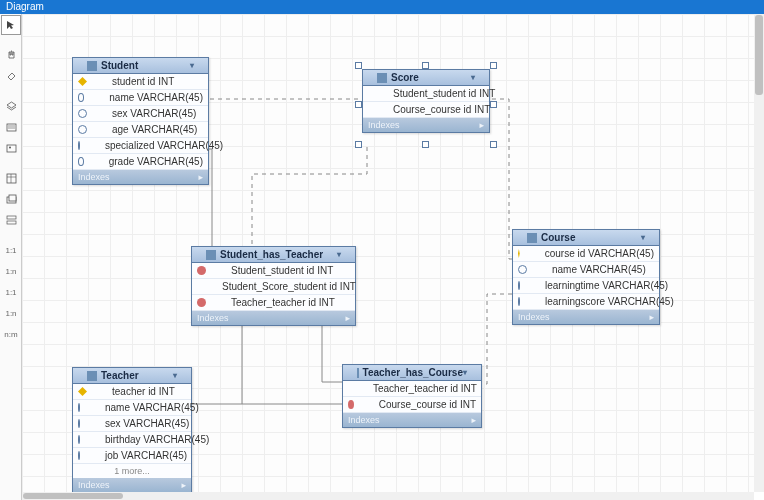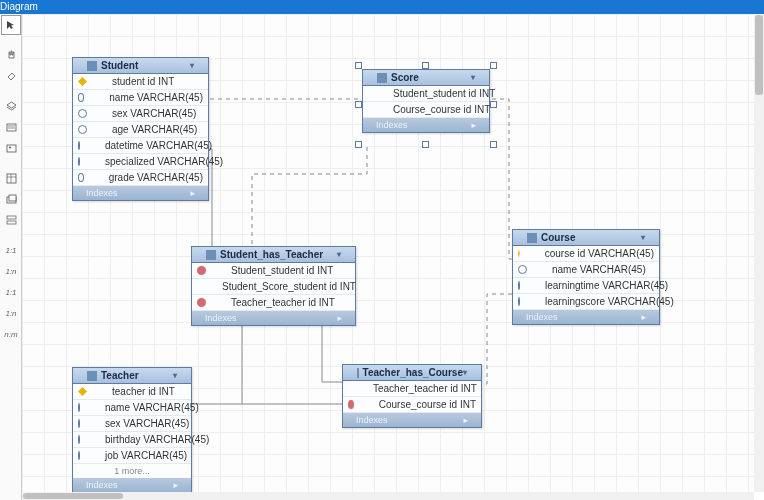--- a/index.html
+++ b/index.html
@@ -1,19 +1,19 @@
 <!DOCTYPE html>
 <html><head>
 <meta charset="utf-8">
 <style>
 * { margin: 0; padding: 0; box-sizing: border-box; }
 body { font-family: Arial, sans-serif; font-size: 11px; background: #fff; width: 764px; height: 500px; overflow: hidden; position: relative; }
-.title-bar { background: #1976d2; color: #fff; height: 14px; line-height: 14px; padding-left: 0; font-size: 10px; }
+.title-bar { background: #1976d2; color: #fff; height: 14px; line-height: 14px; padding-left: 6px; font-size: 10px; }
 .toolbar { position: absolute; left: 0; top: 14px; width: 22px; height: 486px; border-right: 1px solid #ccc; background: #fafafa; }
-.tool-btn { width: 20px; height: 20px; margin: 1px; border: 1px solid transparent; display: flex; align-items: center; justify-content: center; cursor: pointer; color: #555; font-size: 10px; font-style: italic; }
+.tool-btn { width: 20px; height: 20px; margin: 1px; border: 1px solid transparent; display: flex; align-items: center; justify-content: center; cursor: pointer; color: #555; font-size: 10px; }
 .tool-btn.sel { border: 1px solid #999; background: #fff; }
 .tool-sep { height: 8px; }
 .canvas { position: absolute; left: 22px; top: 14px; width: 732px; height: 478px; overflow: auto;
   background-color: #fdfdfd;
   background-image:
     linear-gradient(#eee 1px, transparent 1px),
     linear-gradient(90deg, #eee 1px, transparent 1px);
   background-size: 22px 22px;
 }
 .scrollbar-v { position: absolute; right: 0; top: 14px; width: 10px; height: 478px; background: #f0f0f0; }
@@ -23,21 +23,21 @@
 .entity { position: absolute; border: 1px solid #5b7ba3; background: #eef3f9; box-shadow: 1px 1px 2px rgba(0,0,0,0.15); font-size: 10px; }
 .entity-header { background: linear-gradient(#c8d9ee,#a8c0de); border-bottom: 1px solid #5b7ba3; padding: 2px 14px; font-weight: bold; color: #1a2b45; display: flex; align-items: center; }
 .entity-header .table-icon { width: 10px; height: 10px; background: #6b8fb5; margin-right: 4px; display: inline-block; }
 .entity-header .ddl { margin-left: auto; color: #4a6a90; font-size: 8px; }
 .entity-rows { background: #fcfdff; }
 .entity-row { padding: 2px 5px; border-bottom: 1px solid #e2e9f3; display: flex; align-items: center; color: #333; white-space: nowrap; gap: 21px; }
 .row-icon { width: 9px; height: 9px; margin-right: 4px; display: inline-block; border-radius: 50%; }
 .ic-key { background: #e6b400; border-radius: 0; clip-path: polygon(50% 0, 100% 50%, 50% 100%, 0 50%); }
 .ic-fk { background: #d46a6a; }
 .ic-col { background: #8fb5dd; border: 1px solid #5b7ba3; background: transparent; }
-.entity-indexes { background: linear-gradient(#b8c9de,#9ab5d1); padding: 2px 13px; color: #eef3f9; font-size: 9px; display: flex; }
+.entity-indexes { background: linear-gradient(#b8c9de,#9ab5d1); padding: 2px 5px; color: #eef3f9; font-size: 9px; display: flex; }
 .entity-indexes .ddl { margin-left: auto; }
 .entity-more { text-align: center; color: #888; font-size: 9px; padding: 2px; background: #fcfdff; }
 .sel-handles { position: absolute; pointer-events: none; }
 .sel-handles div { position: absolute; width: 7px; height: 7px; background: #fff; border: 1px solid #5b7ba3; }
 svg.connections { position: absolute; left: 0; top: 0; width: 100%; height: 100%; pointer-events: none; }
 svg.connections line, svg.connections polyline { stroke: #888; stroke-width: 1; fill: none; }
 svg.connections .dashed { stroke-dasharray: 4,4; }
 .tool-label { font-size: 8px; text-align: center; color: #666; }
 </style>
 </head>
@@ -161,24 +161,20 @@
         <div class="entity-row">
           <span class="row-icon ic-col"></span>
           <span>sex VARCHAR(45)</span>
         </div>
         <div class="entity-row">
           <span class="row-icon ic-col"></span>
           <span>age VARCHAR(45)</span>
         </div>
         <div class="entity-row">
           <span class="row-icon ic-col"></span>
-          <span>datetime VARCHAR(45)</span>
-        </div>
-        <div class="entity-row">
-          <span class="row-icon ic-col"></span>
           <span>specialized VARCHAR(45)</span>
         </div>
         <div class="entity-row">
           <span class="row-icon ic-col"></span>
           <span>grade VARCHAR(45)</span>
         </div>
       </div>
   <div class="entity-indexes">
     <span>Indexes</span>
         <span class="ddl">▸</span>

